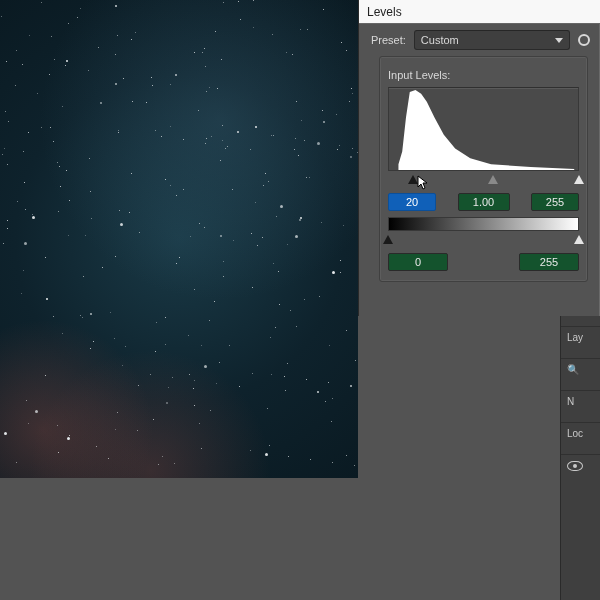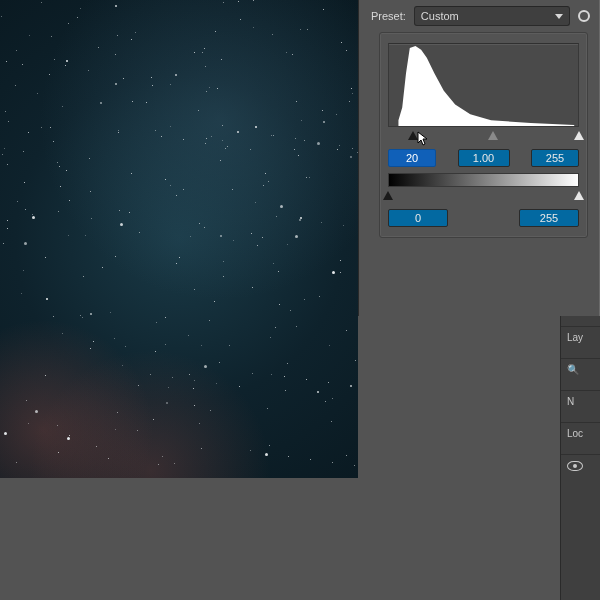--- a/index.html
+++ b/index.html
@@ -140,21 +140,21 @@
     width:12px; height:16px;
     pointer-events:none;
   }
   .cursor svg { width:100%; height:100%; }
   .fields {
     display:flex; justify-content:space-between; gap:6px;
     margin-top:2px;
   }
   .numfield {
     width: 48px; height:18px;
-    background:#0369a1;
+    background:#14532d;
     border:1px solid #2a2a2a;
     border-radius:2px;
     color:#e8e8e8;
     text-align:center;
     font-size:11px;
     line-height:16px;
   }
   .numfield.sel {
     background:#1060b8;
     color:#fff;
@@ -467,31 +467,35 @@
     <div class="star" style="left: 92.666px; top: 341.411px; width: 1px; height: 1px; opacity: 0.98;"></div>
     <div class="star" style="left: 209.464px; top: 86.7318px; width: 1px; height: 1px; opacity: 0.46;"></div>
     <div class="star" style="left: 249.653px; top: 148.752px; width: 1px; height: 1px; opacity: 0.64;"></div>
     <div class="star" style="left: 275.11px; top: 326.83px; width: 1px; height: 1px; opacity: 0.78;"></div>
     <div class="star" style="left: 215.118px; top: 30.8421px; width: 1px; height: 1px; opacity: 0.89;"></div>
     <div class="star" style="left: 303.924px; top: 140.072px; width: 1px; height: 1px; opacity: 0.7;"></div>
     <div class="star" style="left: 324.961px; top: 400.768px; width: 1px; height: 1px; opacity: 0.76;"></div>
   </div>
 
 <div class="levels">
+  <div class="titlebar">
+    <span>Levels</span>
+  </div>
   <div class="row">
     <span class="label">Preset:</span>
     <div class="preset-select">
       <span>Custom</span>
       <span class="chev"></span>
     </div>
     <span class="gear"></span>
   </div>
 
   <div class="panel-inset">
 
+    <span class="section-label">Input Levels:</span>
 
     <div class="histo-box">
       <svg viewBox="0 0 200 84" preserveAspectRatio="none">
         <path d="M10,84 L10,78 L14,65 L18,30 L22,4 L28,2 L34,6 L40,14 L48,30 L58,48 L70,62 L86,72 L108,78 L150,81 L196,83 L196,84 Z" fill="#fff"></path>
       </svg>
     </div>
 
     <div class="slider-track">
       <span class="tri" id="tri-black" style="left: 13%;"></span>
       <span class="tri mid" id="tri-mid" style="left: 55%;"></span>

